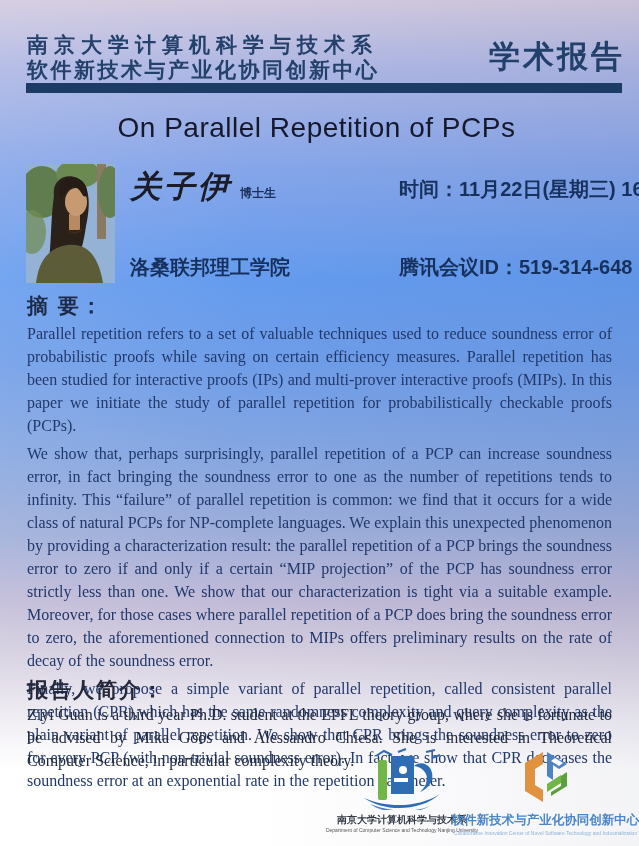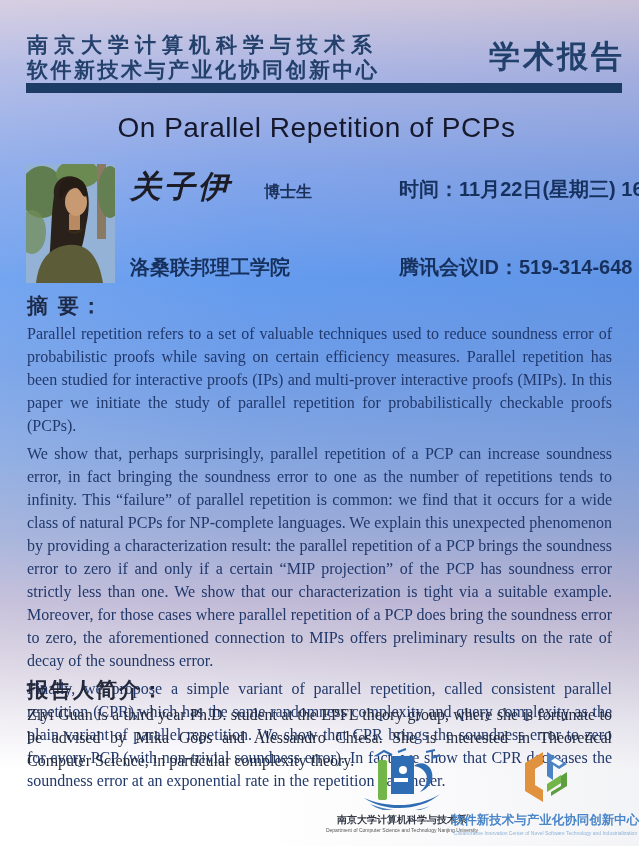--- a/index.html
+++ b/index.html
@@ -35,24 +35,24 @@
   .badge{ top:36px; right:14px; color:#21406b; font-weight:bold; font-size:31px; letter-spacing:3px; }
   .navy-bar{ top:83px; left:26px; width:596px; height:10px; background:#1d3c65; }
 
   
   .talk-title{ top:112px; left:0; width:633px; text-align:center;
     font-size:28px; font-weight:500; color:#16182c; letter-spacing:.5px; }
 
   
   .photo{ top:164px; left:26px; width:89px; height:119px; overflow:hidden; }
   .photo svg{ display:block; }
-  .name-row{ top:166px; left:130px; display:flex; align-items:baseline; gap:32px; }
+  .name-row{ top:166px; left:130px; display:flex; align-items:baseline; gap:8px; }
   .speaker-name{ font-family:"Liberation Serif", serif; font-style:italic; font-weight:bold;
     font-size:31px; color:#1b1c26; letter-spacing:3px; }
-  .speaker-degree{ font-size:16px; font-weight:600; color:#1a3059; }
+  .speaker-degree{ font-size:12px; font-weight:600; color:#1a3059; }
   .info{ color:#17315e; font-weight:600; font-size:20px; white-space:nowrap; }
   .time{ top:176px; left:399px; }
   .affil{ top:254px; left:130px; }
   .meeting{ top:254px; left:399px; }
 
   
   .sec-heading{ font-size:21px; font-weight:bold; color:#1d2a48; letter-spacing:2px; }
   .abstract-heading{ top:292px; left:27px; }
   .abstract-body{ top:322px; left:27px; width:585px; }
   .abstract-body p, .bio-body{

